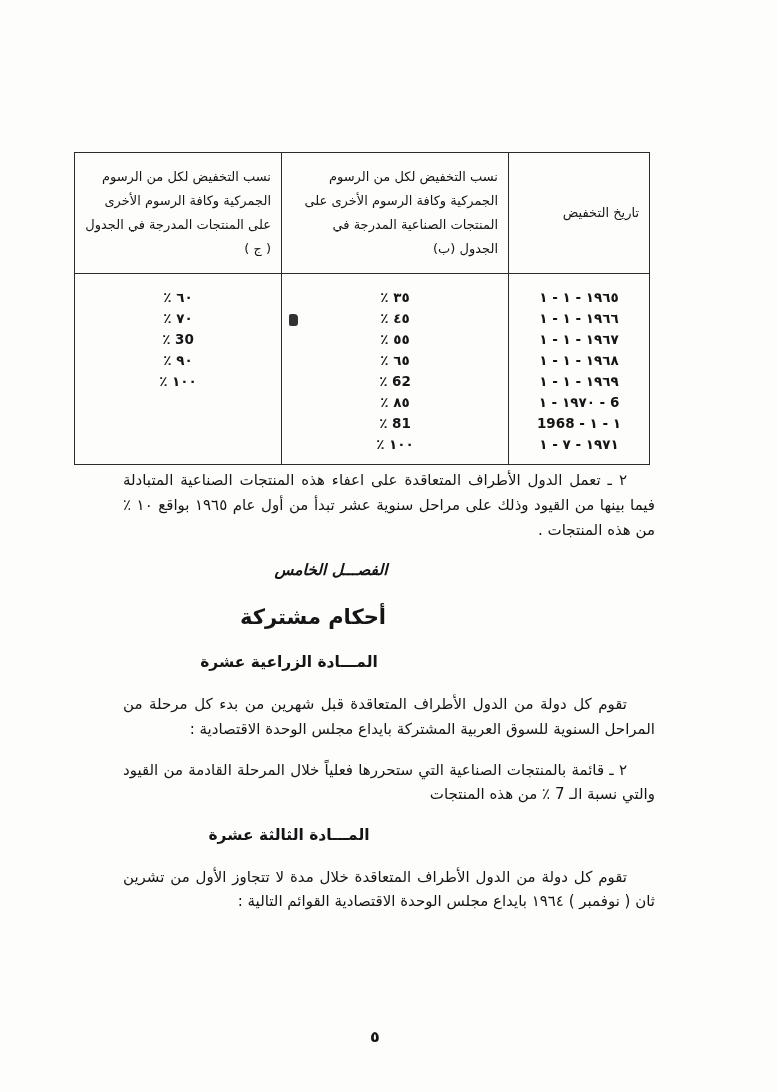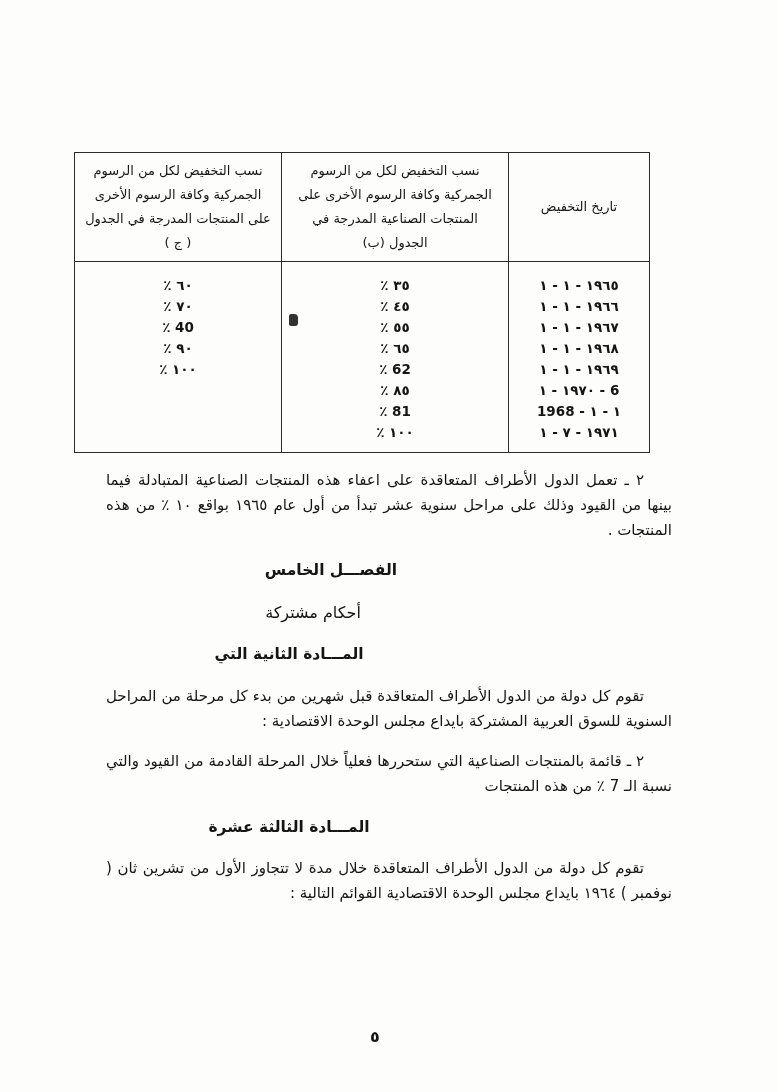--- a/index.html
+++ b/index.html
@@ -27,23 +27,23 @@
   }
   .doc-table th, .doc-table td {
     border-left: 1.4px solid #2b2b2b;
     border-right: 1.4px solid #2b2b2b;
   }
   .doc-table th {
     border-bottom: 1.5px solid #2b2b2b;
     font-weight: 400;
     font-size: 13px;
     line-height: 1.85;
-    padding: 6px 10px;
+    padding: 12px 10px;
     vertical-align: middle;
-    text-align: center;
+    text-align: right;
     height: 96px;
   }
   .col-date  { width: 120px; }
   .col-b     { width: 206px; }
   .col-c     { width: 186px; }
   .doc-table td {
     font-size: 13.5px;
     font-weight: 700;
     text-align: center;
     height: 21px;
@@ -57,30 +57,30 @@
   .text-block {
     position: absolute;
     top: 468px;
     right: 106px;
     width: 566px;
     direction: rtl;
     font-size: 15px;
     line-height: 1.65;
     text-align: justify;
   }
-  .text-block p { margin: 0 0 16px; text-indent: 28px; }
+  .text-block p { margin: 0 17px 16px; text-indent: 28px; }
   .h-chapter {
     font-weight: 700; text-align: center; text-indent: 0;
     transform: translateX(-44px);
-    margin: 12px 0 2px; font-size: 15.5px;
+    margin: 12px 0 2px; font-size: 15.5px; font-style: italic;
   }
   .h-sub {
-    font-weight: 400; text-align: center; text-indent: 0;
+    font-weight: 700; text-align: center; text-indent: 0;
     transform: translateX(-62px);
-    margin: 0 0 12px; font-size: 16px;
+    margin: 0 0 12px; font-size: 21px;
   }
   .h-article {
     font-weight: 700; text-align: center; text-indent: 0;
     transform: translateX(-86px);
     margin: 10px 0 12px; font-size: 15.5px;
   }
 
   
   .page-number {
     position: absolute;
@@ -121,21 +121,21 @@
         <td dir="ltr">٪ ٦٠</td>
       </tr>
       <tr>
         <td dir="ltr">١٩٦٦ - ١ - ١</td>
         <td dir="ltr">٪ ٤٥</td>
         <td dir="ltr">٪ ٧٠</td>
       </tr>
       <tr>
         <td dir="ltr">١٩٦٧ - ١ - ١</td>
         <td dir="ltr">٪ ٥٥</td>
-        <td dir="ltr">٪ 40</td>
+        <td dir="ltr">٪ 30</td>
       </tr>
       <tr>
         <td dir="ltr">١٩٦٨ - ١ - ١</td>
         <td dir="ltr">٪ ٦٥</td>
         <td dir="ltr">٪ ٩٠</td>
       </tr>
       <tr>
         <td dir="ltr">١٩٦٩ - ١ - ١</td>
         <td dir="ltr">٪ 62</td>
         <td dir="ltr">٪ ١٠٠</td>
@@ -159,21 +159,21 @@
   </table>
 
   <div class="artifact-1"></div>
 
   <div class="text-block">
     <p>٢ ـ تعمل الدول الأطراف المتعاقدة على اعفاء هذه المنتجات الصناعية المتبادلة فيما بينها من القيود وذلك على مراحل سنوية عشر تبدأ من أول عام ١٩٦٥ بواقع ١٠ ٪ من هذه المنتجات .</p>
 
     <p class="h-chapter">الفصـــل الخامس</p>
     <p class="h-sub">أحكام مشتركة</p>
 
-    <p class="h-article">المـــادة الثانية التي</p>
+    <p class="h-article">المـــادة الزراعية عشرة</p>
     <p>تقوم كل دولة من الدول الأطراف المتعاقدة قبل شهرين من بدء كل مرحلة من المراحل السنوية للسوق العربية المشتركة بايداع مجلس الوحدة الاقتصادية :</p>
     <p>٢ ـ قائمة بالمنتجات الصناعية التي ستحررها فعلياً خلال المرحلة القادمة من القيود والتي نسبة الـ 7 ٪ من هذه المنتجات</p>
 
     <p class="h-article">المـــادة الثالثة عشرة</p>
     <p>تقوم كل دولة من الدول الأطراف المتعاقدة خلال مدة لا تتجاوز الأول من تشرين ثان ( نوفمبر ) ١٩٦٤ بايداع مجلس الوحدة الاقتصادية القوائم التالية :</p>
   </div>
 
   <div class="page-number">٥</div>
 
 </div>

